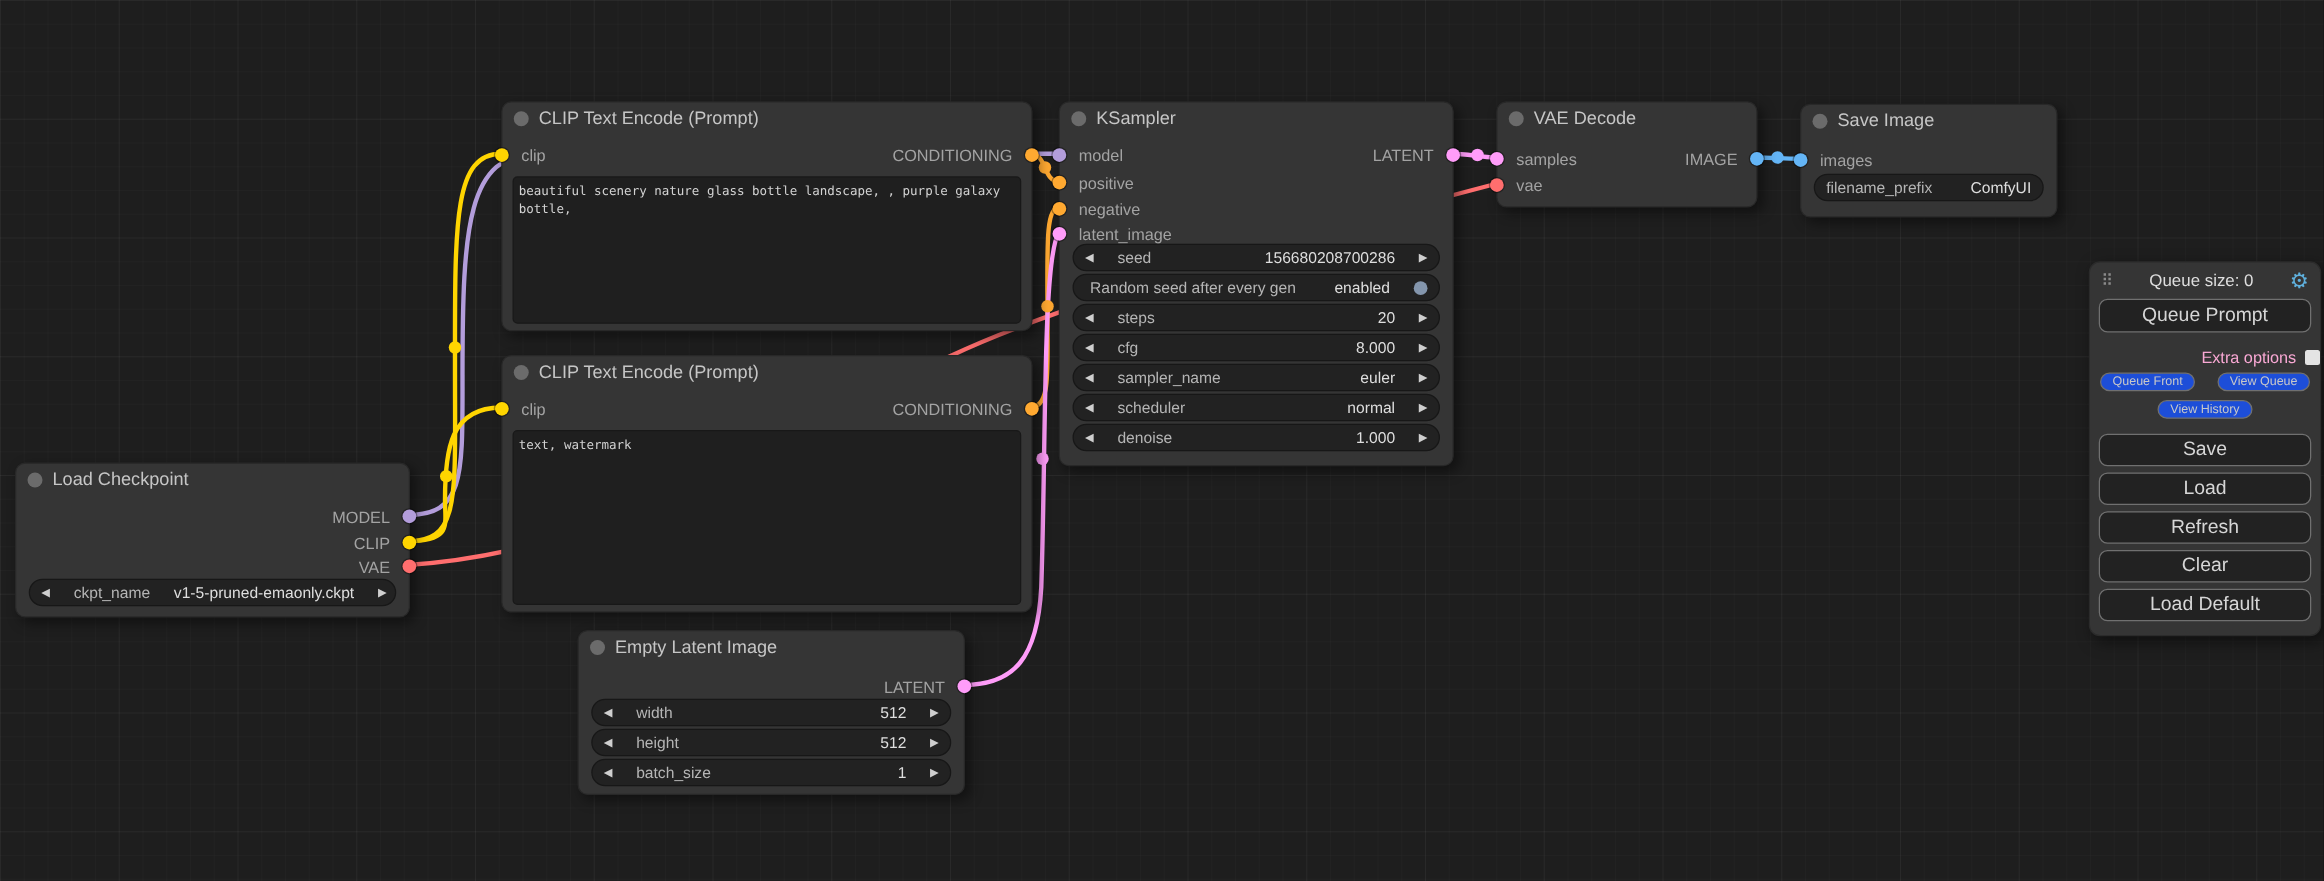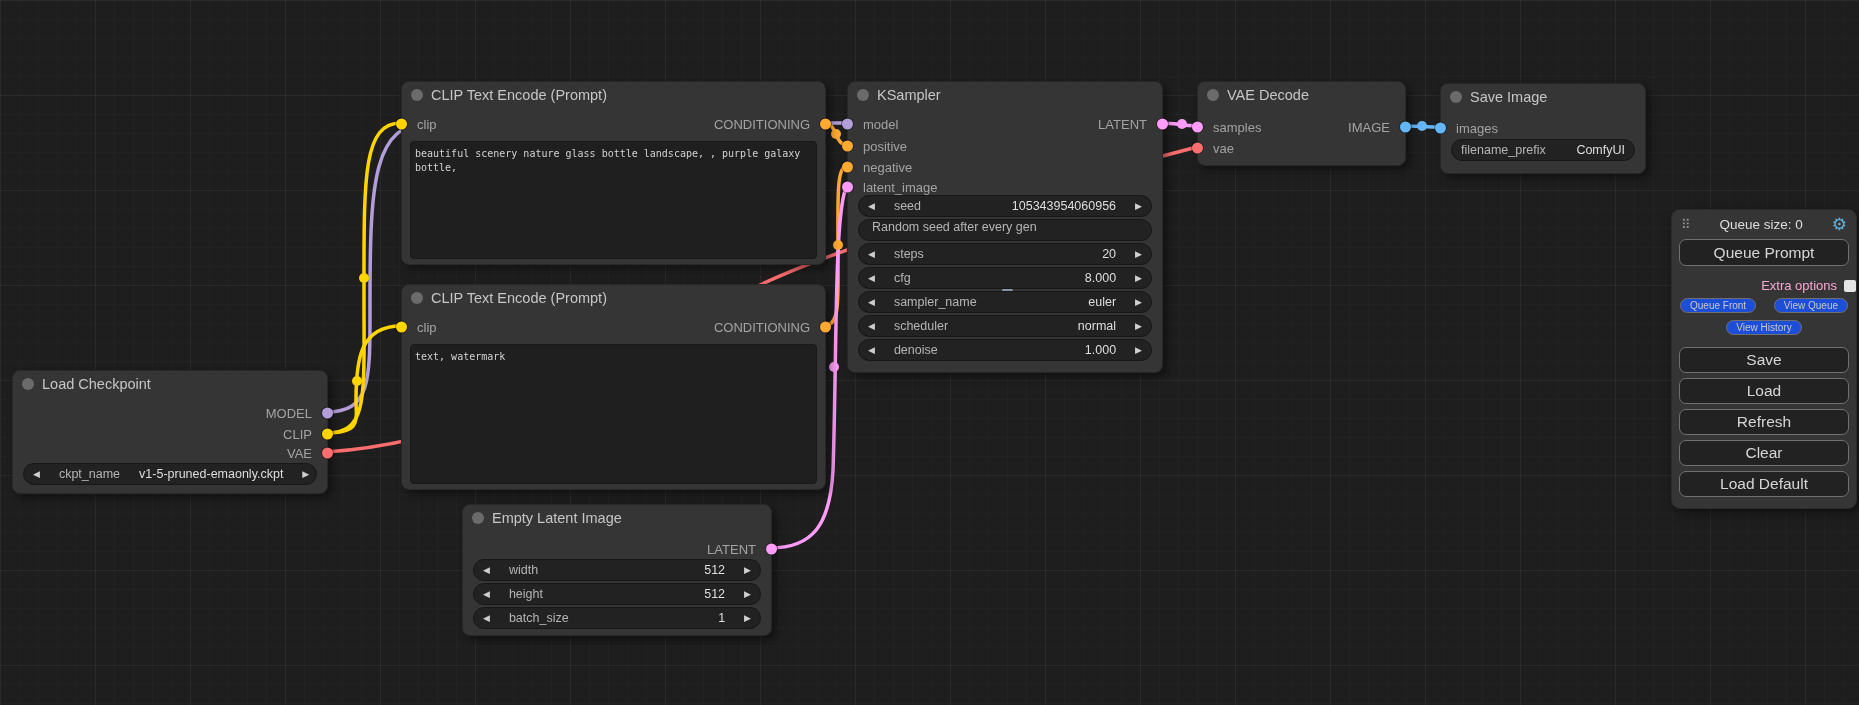--- a/index.html
+++ b/index.html
@@ -42,21 +42,21 @@
 
   .widget{
     position:absolute;left:10px;right:10px;height:22px;
     background:var(--c-widget_bg,#222);border:1px solid #171717;border-radius:11px;
     display:flex;align-items:center;gap:19px;padding:0 9px;
     font-size:12.5px;color:#b5b5b5;box-sizing:border-box;cursor:pointer;
   }
   .widget .arr{font-size:9px;color:#cfcfcf;flex:0 0 auto;}
   .widget .wname{margin-right:auto;white-space:nowrap;}
   .widget .wval{color:#dedede;white-space:nowrap;}
-  .widget.toggle{padding-left:13px;flex-direction:column;}
+  .widget.toggle{padding-left:13px;}
   .tog-dot{width:11px;height:11px;border-radius:50%;background:var(--c-toggle,#8496AD);flex:0 0 auto;}
 
   .prompt{
     position:absolute;left:8px;right:8px;box-sizing:border-box;
     background:#1f1f1f;border:1px solid #181818;border-radius:4px;
     color:#d2d2d2;font-family:"DejaVu Sans Mono",monospace;font-size:10px;line-height:14px;
     padding:5px 4px;resize:none;outline:none;overflow:hidden;
   }
 
   .menu{
@@ -215,21 +215,21 @@
       <span class="sdot sc-cond"></span>
       <span class="slabel">negative</span>
     </div>
     <div class="srow in" style="top:95px">
       <span class="sdot sc-latent"></span>
       <span class="slabel">latent_image</span>
     </div>
     <div class="widget" style="top:113px">
       <span class="arr">◀</span>
       <span class="wname">seed</span>
-      <span class="wval">105343954060956</span>
+      <span class="wval">156680208700286</span>
       <span class="arr">▶</span>
     </div>
     <div class="widget toggle" style="top:137px">
       <span class="wname">Random seed after every gen</span>
       <span class="wval">enabled</span>
       <span class="tog-dot"></span>
     </div>
     <div class="widget" style="top:161px">
       <span class="arr">◀</span>
       <span class="wname">steps</span>

